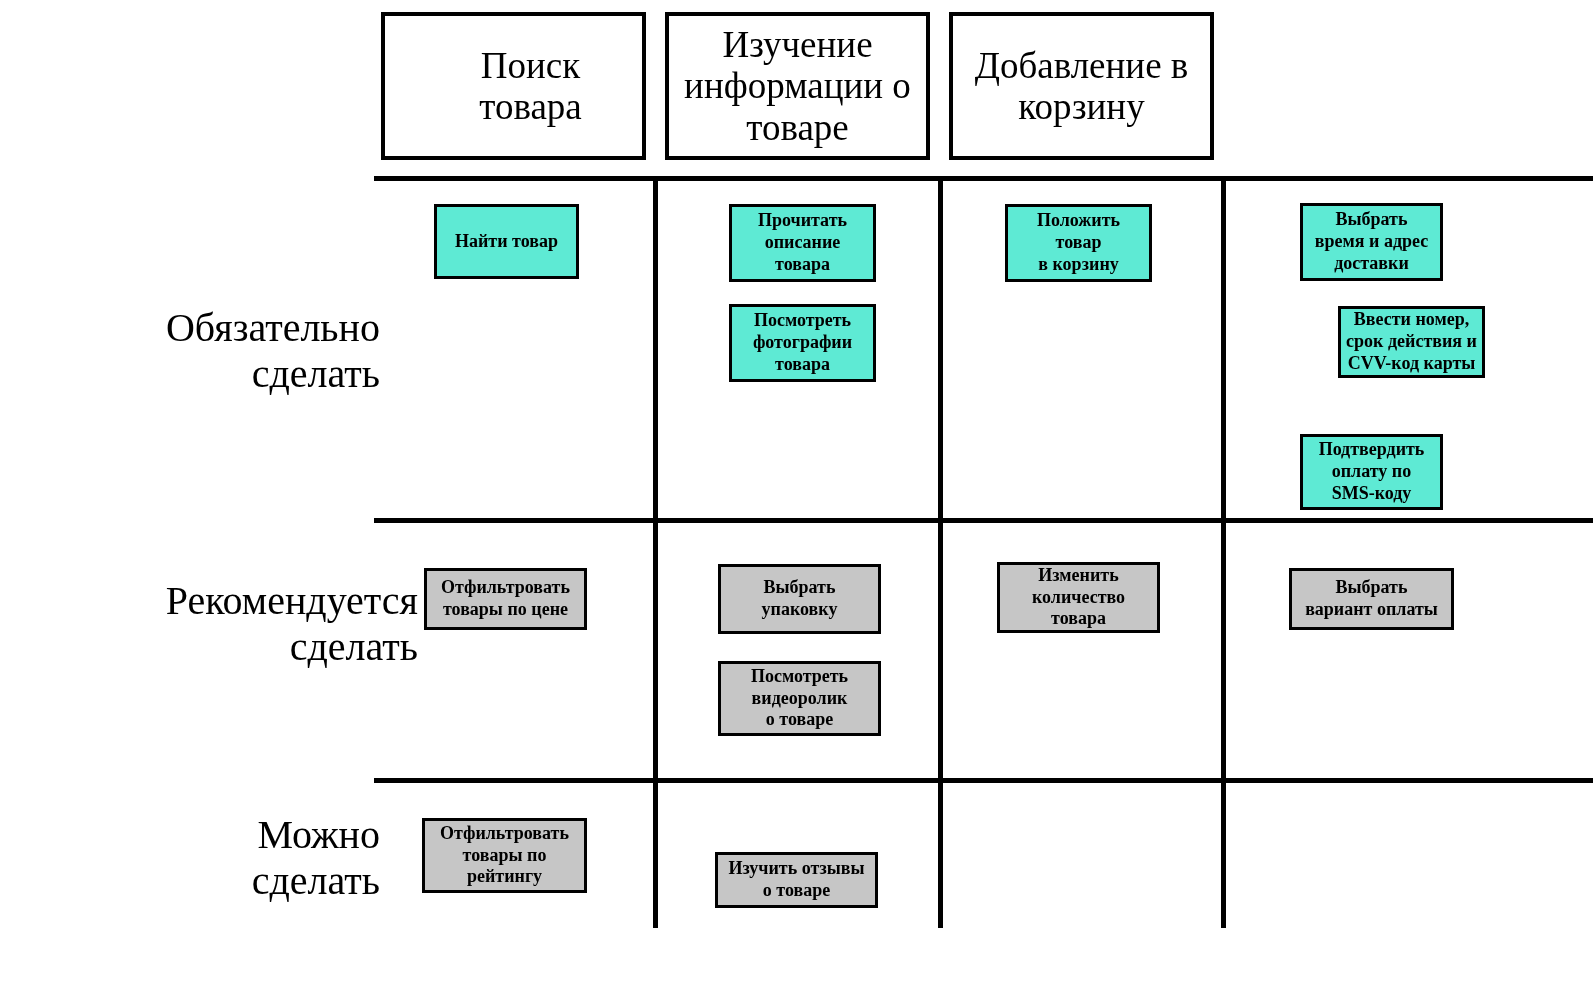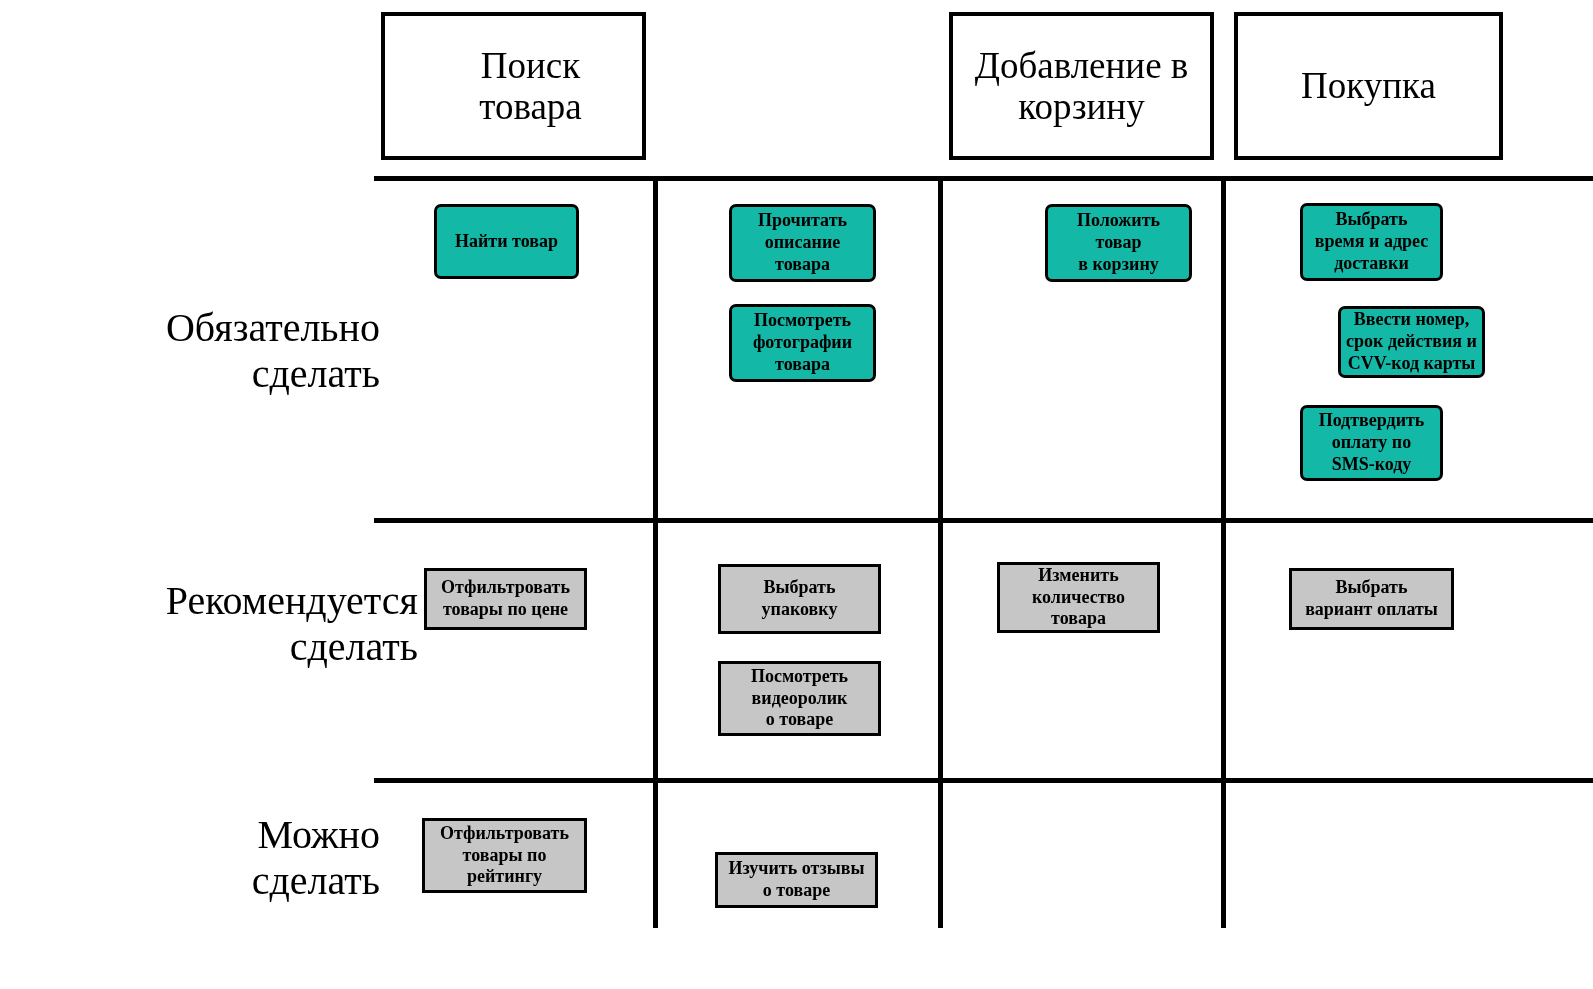--- a/index.html
+++ b/index.html
@@ -65,36 +65,38 @@
     display: flex;
     align-items: center;
     justify-content: center;
     text-align: center;
     font-size: 18px;
     font-weight: bold;
     line-height: 1.22;
     padding: 2px 4px;
     white-space: pre-line;
   }
-  .task.blue { background: #14b8a6; border-radius: 7px; }
+  .task.blue { background: #5eead4; }
   .task.grey { background: #c6c6c6; }
 </style>
 </head>
 <body>
 
 <div id="board">
 
   <div class="col-header" style="left:381px; top:12px; width:265px; height:148px;padding-left:40px;">Поиск
 товара</div>
 
+  <div class="col-header" style="left:665px; top:12px; width:265px; height:148px;">Изучение
+информации
+о товаре</div>
 
   <div class="col-header" style="left:949px; top:12px; width:265px; height:148px;">Добавление
 в корзину</div>
 
-  <div class="col-header" style="left:1234px; top:12px; width:269px; height:148px;">Покупка</div>
 
   <div class="hline" style="left:374px; top:176px; width:1219px;"></div>
   <div class="hline" style="left:374px; top:518px; width:1219px;"></div>
   <div class="hline" style="left:374px; top:778px; width:1219px;"></div>
 
   <div class="vline" style="left:653px; top:176px; height:752px;"></div>
   <div class="vline" style="left:938px; top:176px; height:752px;"></div>
   <div class="vline" style="left:1221px; top:176px; height:752px;"></div>
 
   <div class="row-label" style="left:40px; top:305px; width:340px;">Обязательно
@@ -108,31 +110,31 @@
 
   <div class="task blue" style="left:434px; top:204px; width:145px; height:75px;">Найти товар</div>
 
   <div class="task blue" style="left:729px; top:204px; width:147px; height:78px;">Прочитать
 описание
 товара</div>
   <div class="task blue" style="left:729px; top:304px; width:147px; height:78px;">Посмотреть
 фотографии
 товара</div>
 
-  <div class="task blue" style="left:1005px; top:204px; width:147px; height:78px;margin-left:40px;">Положить
+  <div class="task blue" style="left:1005px; top:204px; width:147px; height:78px;">Положить
 товар
 в корзину</div>
 
   <div class="task blue" style="left:1300px; top:203px; width:143px; height:78px;">Выбрать
 время и адрес
 доставки</div>
   <div class="task blue" style="left:1338px; top:306px; width:147px; height:72px;">Ввести номер,
 срок действия и
 CVV-код карты</div>
-  <div class="task blue" style="left:1300px; top:405px; width:143px; height:76px;">Подтвердить
+  <div class="task blue" style="left:1300px; top:434px; width:143px; height:76px;">Подтвердить
 оплату по
 SMS-коду</div>
 
   <div class="task grey" style="left:424px; top:568px; width:163px; height:62px;">Отфильтровать
 товары по цене</div>
 
   <div class="task grey" style="left:718px; top:564px; width:163px; height:70px;">Выбрать
 упаковку</div>
   <div class="task grey" style="left:718px; top:661px; width:163px; height:75px;">Посмотреть
 видеоролик

